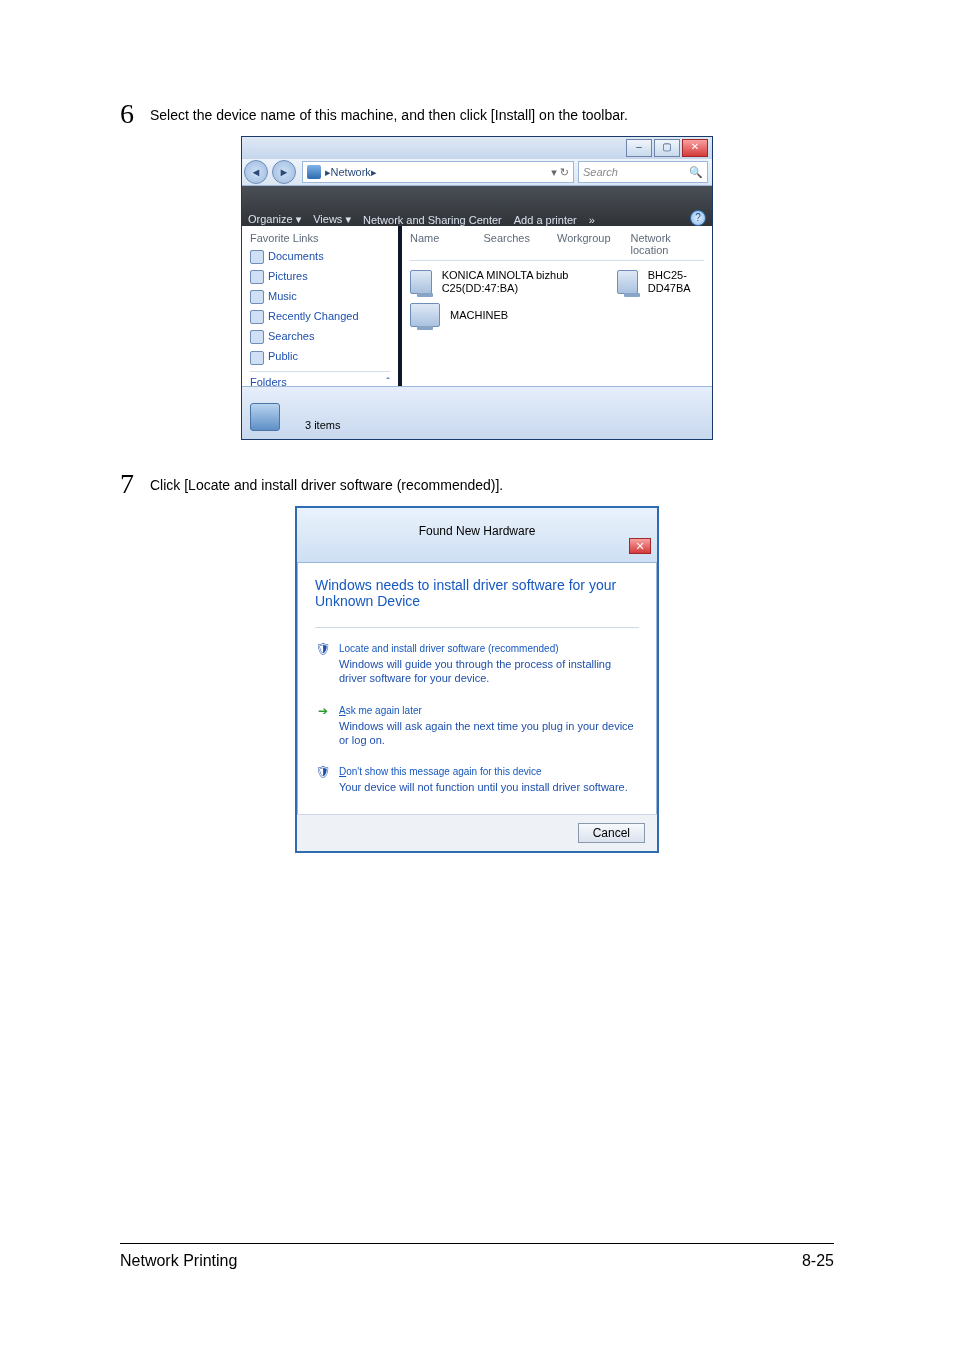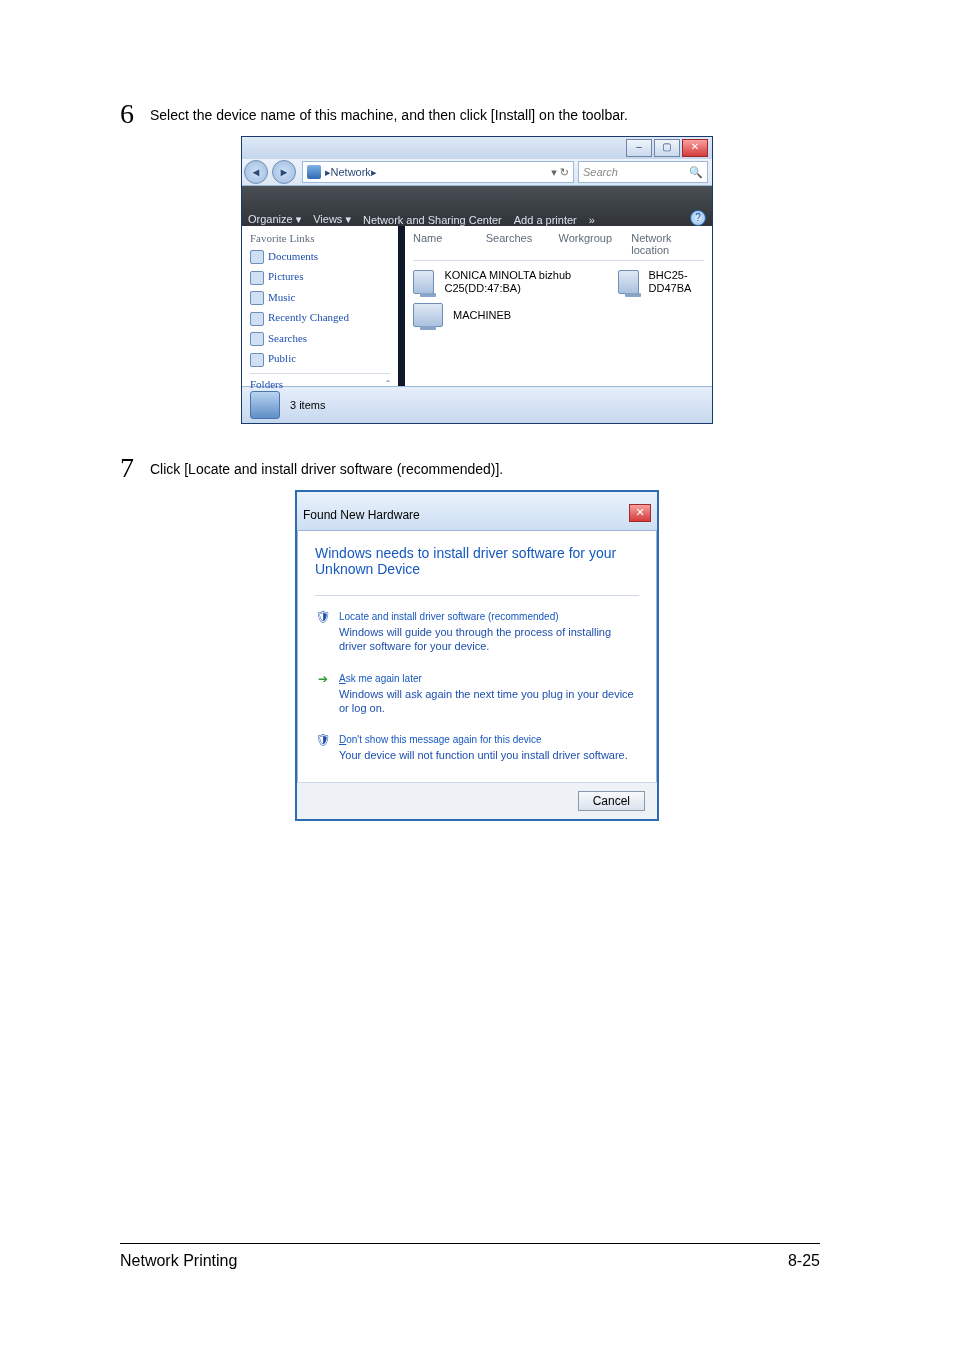--- a/index.html
+++ b/index.html
@@ -152,26 +152,25 @@
     line-height: 14px;
     text-align: center;
   }
   .exp-body {
     display: flex;
     height: 160px;
     background: #fff;
   }
   .navpane {
     width: 140px;
-    border-right: 7px solid #0f172a;
+    border-right: 4px solid #0f172a;
     padding: 6px 8px;
     display: flex;
     flex-direction: column;
     gap: 6px;
-    font-family: Liberation Serif, serif;
   }
   .navpane .heading { color: #5f6b7a; }
   .navpane .link { color: #1d4fad; }
   .navpane .folders {
     margin-top: auto;
     border-top: 1px solid #d5dde8;
     padding-top: 4px;
     color: #1d4fad;
     display: flex;
     justify-content: space-between;
@@ -214,26 +213,26 @@
     background: #88a4c6;
     border-radius: 1px;
   }
   .item-label { line-height: 1.2; }
   .item-pair {
     display: flex;
     gap: 30px;
   }
   .statusbar {
     display: flex;
-    align-items: center;
+    align-items: flex-end;
     height: 36px;
     background: linear-gradient(#e6eefa,#c7d8ee);
     border-top: 1px solid #9db7da;
-    padding: 0 8px;
-    gap: 10px;
+    padding: 8px 8px;
+    gap: 25px;
   }
   .statusbar .big-icon {
     width: 28px;
     height: 26px;
     background: linear-gradient(#b9d3f0,#5e8fc6);
     border: 1px solid #4b74a7;
     border-radius: 3px;
   }
 
   
@@ -245,23 +244,24 @@
     font-family: "Segoe UI", Tahoma, sans-serif;
     font-size: 12px;
     color: #1d4fad;
     box-shadow: 0 0 0 1px #9db7da inset;
   }
   .fnh-title {
     height: 22px;
     background: linear-gradient(#eaf2fc,#cddff3);
     border-bottom: 1px solid #9db7da;
     display: flex;
-    align-items: flex-end;
-    padding: 8px 6px;
+    align-items: center;
+    padding: 16px 6px;
     color: #000;
+    flex-direction: column;
   }
   .fnh-title .close {
     margin-left: auto;
     width: 20px;
     height: 16px;
     background: linear-gradient(#f9a0a0,#d43b3b);
     color: #fff;
     border: 1px solid #a02828;
     font-size: 11px;
     line-height: 14px;
@@ -309,21 +309,21 @@
     background: linear-gradient(#f7f9fc,#dbe3ee);
     color: #000;
     padding: 2px 14px;
     font-size: 12px;
   }
 
   
   .page-footer {
     position: absolute;
     left: 120px;
-    right: 134px;
+    right: 120px;
     bottom: 80px;
     border-top: 1px solid #000;
     padding-top: 8px;
     display: flex;
     justify-content: space-between;
     font-size: 16px;
   }
 
   
   .mini {

